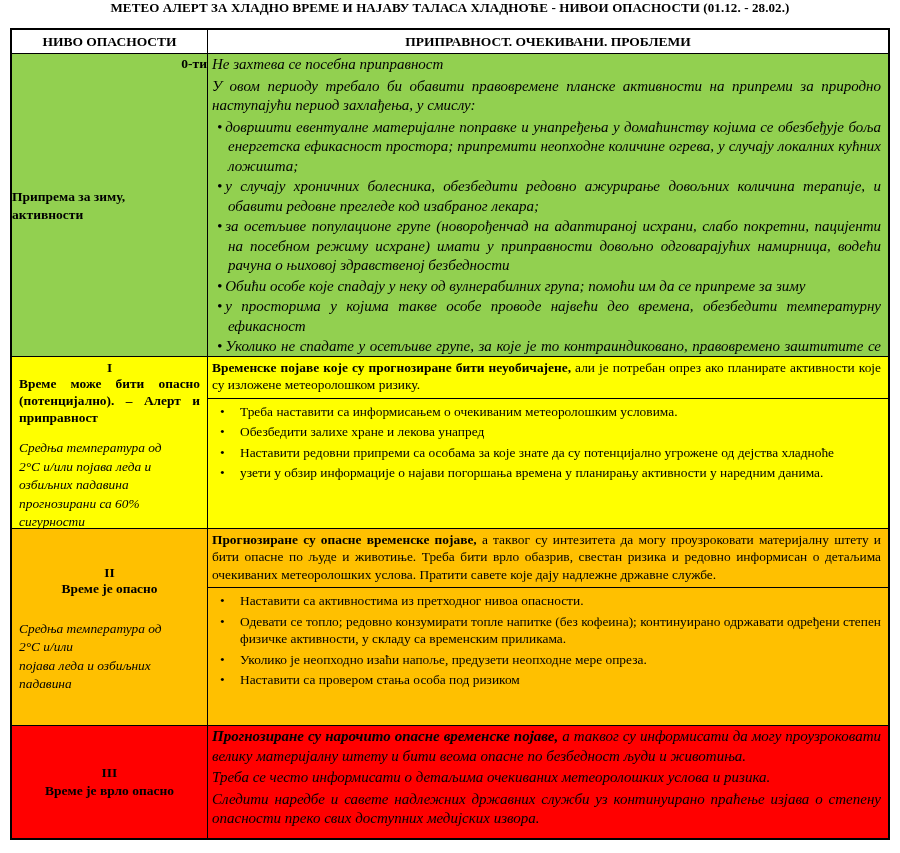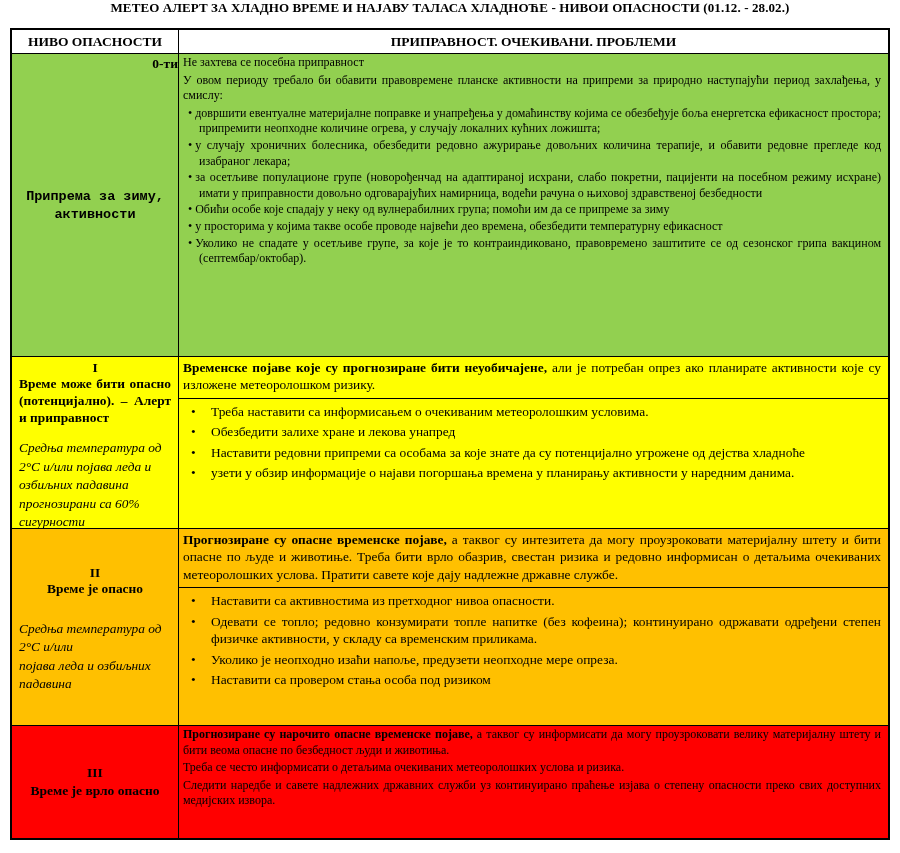--- a/index.html
+++ b/index.html
@@ -4,48 +4,48 @@
 <style>
   * { box-sizing: border-box; margin: 0; padding: 0; }
   html, body { width: 900px; background: #ffffff; color: #000; }
   body { height: 853px; font-family: "Liberation Serif", "DejaVu Serif", serif; overflow: hidden; }
 
   .doc-title { text-align: center; font-weight: 700; font-size: 13px; letter-spacing: .1px; }
 
   .tbl { margin: 12px 10px 0 10px; border: 2px solid #000; }
   .row { display: flex; border-top: 1px solid #000; overflow: hidden; }
   .row:first-child { border-top: none; }
-  .cl { width: 167px; flex: none; border-right: 1px solid #000; overflow: hidden; }
+  .cl { width: 196px; flex: none; border-right: 1px solid #000; overflow: hidden; }
   .cr { flex: 1; min-width: 0; overflow: hidden; }
 
   .hdr { height: 23px; }
   .hc { font-weight: 700; font-size: 13.5px; display: flex; align-items: center; justify-content: center; height: 100%; }
 
   .r0 { height: 303px; }
   .r1 { height: 172px; }
   .r2 { height: 197px; }
   .r3 { height: 113px; }
 
-  .body { padding: 1px 7px 0 4px; font-size: 12px; line-height: 1.3; text-align: justify; }
+  .body { padding: 1px 7px 0 4px; font-size: 15px; line-height: 1.3; text-align: justify; font-style: italic; }
   .p { margin-bottom: 2px; }
   .b { font-weight: 700; }
 
   ul.tight { list-style: none; margin: 0; padding-left: 5px; }
   ul.tight li { padding-left: 11px; text-indent: -11px; margin-bottom: 1px; }
   ul.tight li::before { content: "\2022"; margin-right: 3px; }
 
   .intro { padding: 2px 7px 4px 4px; border-bottom: 1px solid #000; font-size: 13.4px; line-height: 1.3; text-align: justify; }
 
   ul.wide { list-style: none; margin: 4px 0 0 0; padding: 0 7px 0 0; }
   ul.wide li { position: relative; padding-left: 32px; margin-bottom: 3px; font-size: 13.4px; line-height: 1.3; text-align: justify; }
   ul.wide li::before { content: "\2022"; position: absolute; left: 12px; }
 
   
   .g-top { text-align: right; font-weight: 700; font-size: 13.5px; padding-top: 2px; }
-  .g-mid { text-align: center; font-weight: 700; font-size: 13.5px; margin-top: 116px; white-space: pre-line; line-height: 1.3; font-family: Liberation Mono, monospace; }
+  .g-mid { font-weight: 700; font-size: 13.5px; margin-top: 116px; white-space: pre-line; line-height: 1.3; }
 
   
   .l1 { padding: 3px 7px 0 7px; font-size: 13.4px; }
   .lvl-num { text-align: center; font-weight: 700; }
   .lvl-title { font-weight: 700; text-align: justify; line-height: 1.25; }
   .lvl-note { font-style: italic; white-space: pre-line; line-height: 1.38; margin-top: 13px; }
 
   
   .l2 { padding: 36px 7px 0 7px; font-size: 13.4px; }
   .l2 .lvl-title { text-align: center; }

